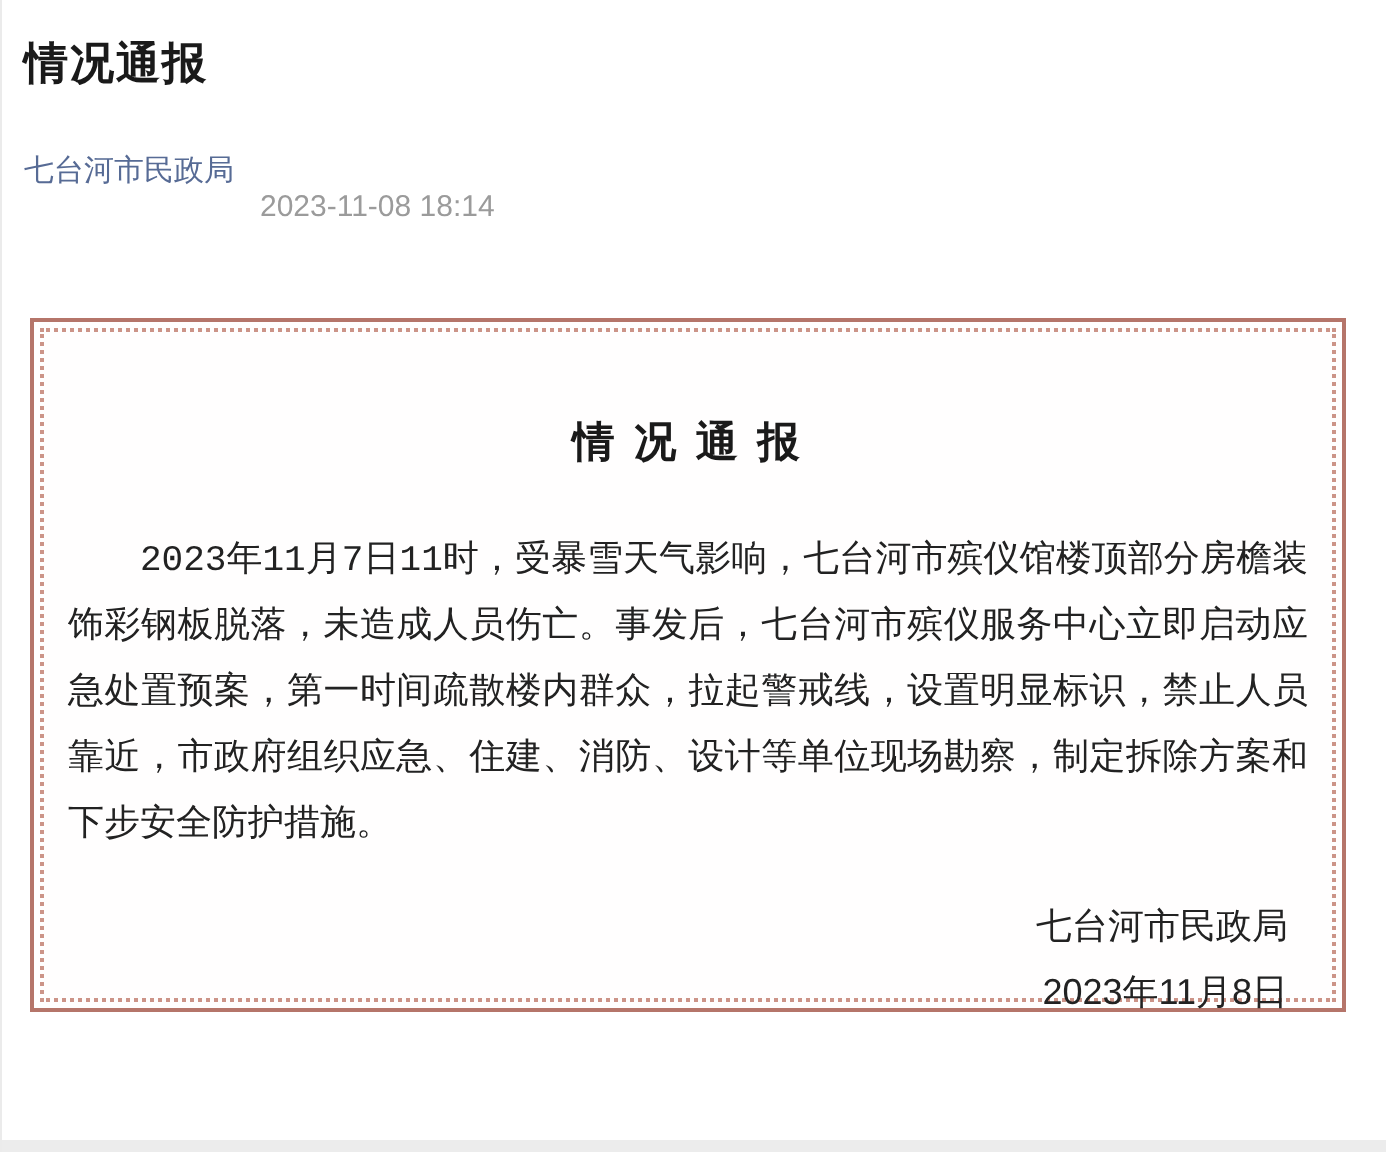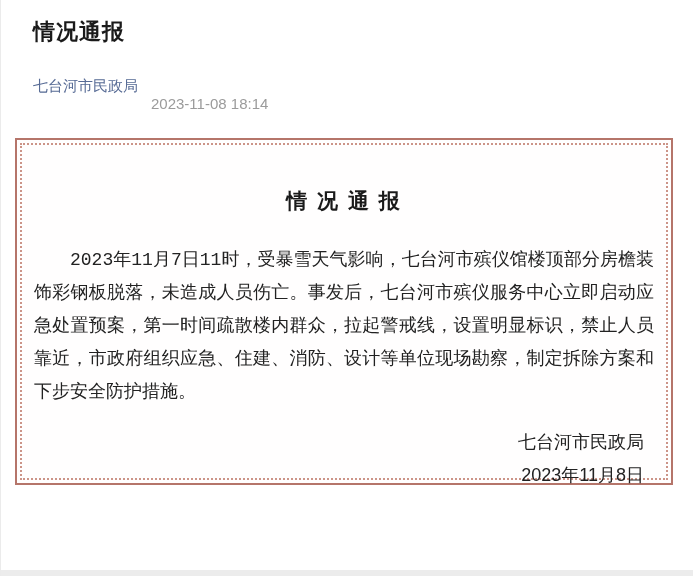--- a/index.html
+++ b/index.html
@@ -7,21 +7,21 @@
   body {
     width: 693px;
     height: 576px;
     background: #ffffff;
     font-family: "Liberation Sans", sans-serif;
     position: relative;
     overflow: hidden;
     border-left: 1px solid #ebebeb;
   }
   .header {
-    padding: 17px 20px 0 32px;
+    padding: 17px 20px 0 11px;
   }
   .page-title {
     margin: 0;
     font-size: 22px;
     line-height: 30px;
     font-weight: 700;
     color: #1a1a1a;
     letter-spacing: 1px;
   }
   .byline {
@@ -32,21 +32,21 @@
     display: flex;
     align-items: center;
   }
   .byline .account {
     color: #576b95;
     margin-right: 13px;
     cursor: pointer;
   }
   .byline .meta { margin-right: 13px; margin-top: 36px; }
   .notice-box {
-    margin: 24px 20px 0 14px;
+    margin: 45px 20px 0 14px;
     height: 347px;
     border: 2px solid #b5756a;
     padding: 3px;
     background: #fffefe;
   }
   .notice-inner {
     height: 100%;
     border: 2px dotted #cc9488;
     padding: 42px 12px 0 12px;
   }

